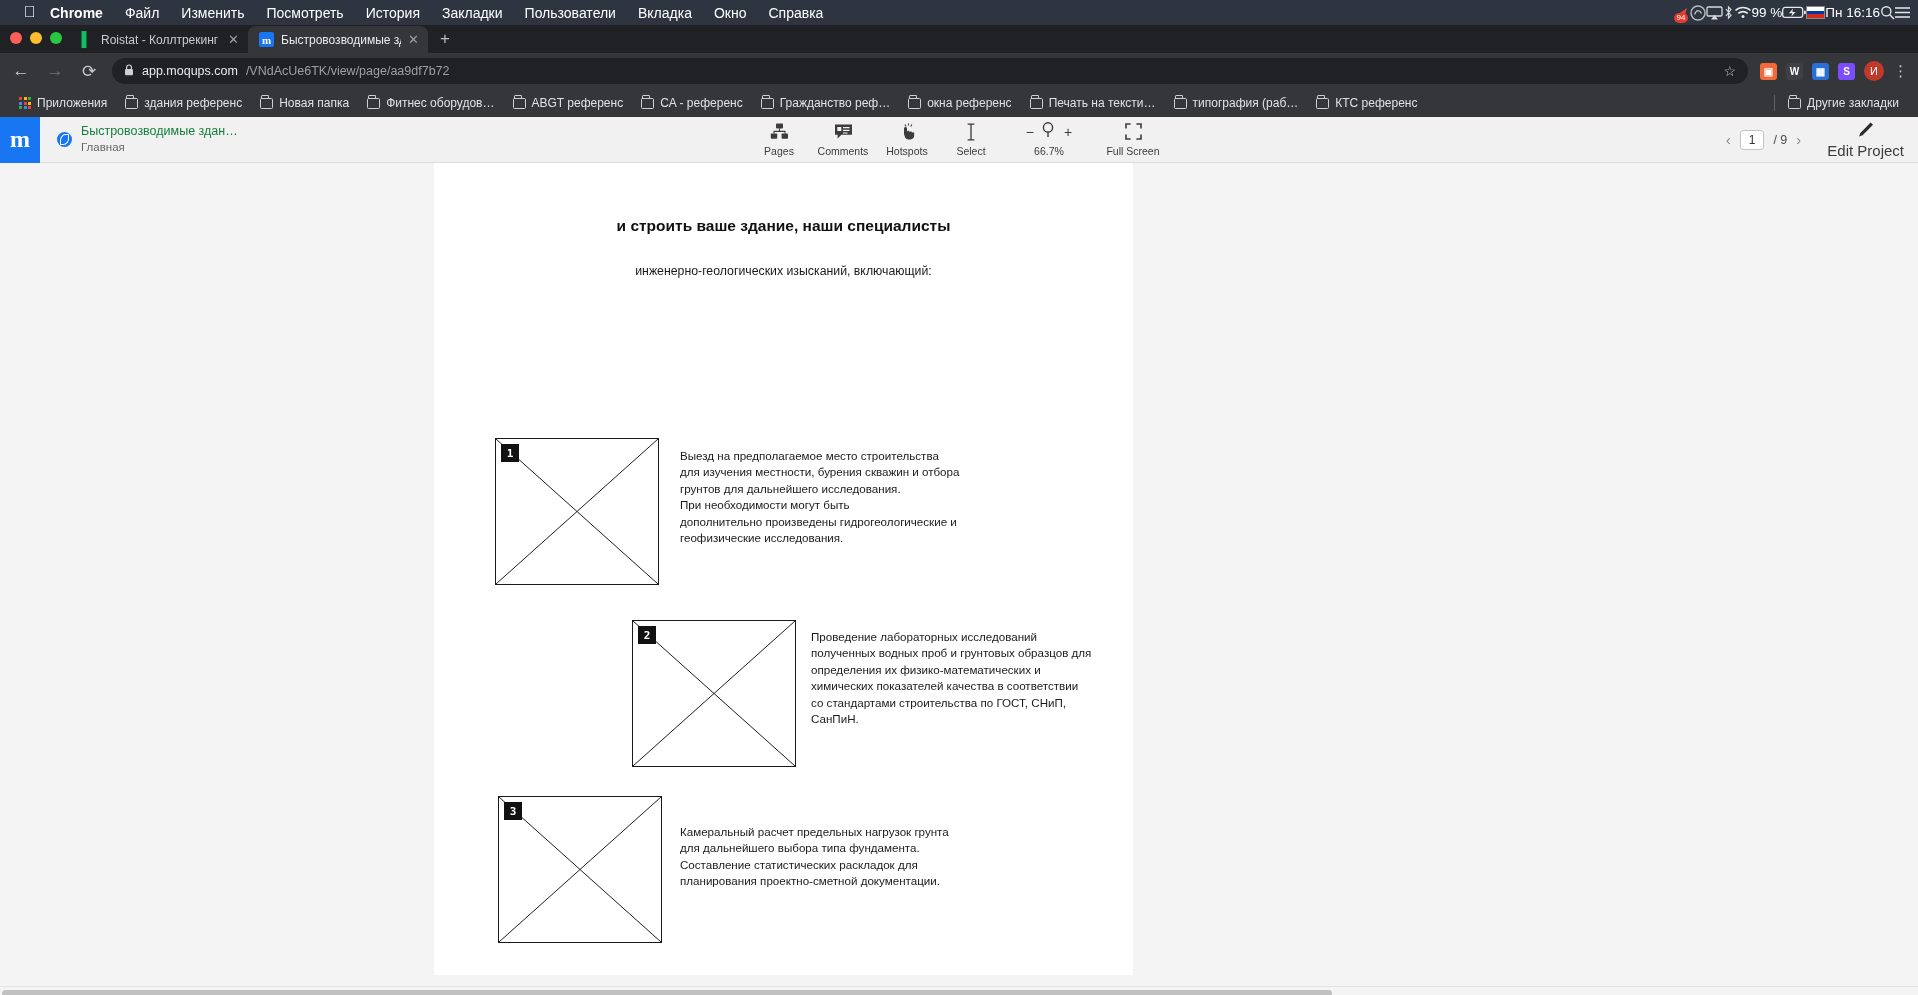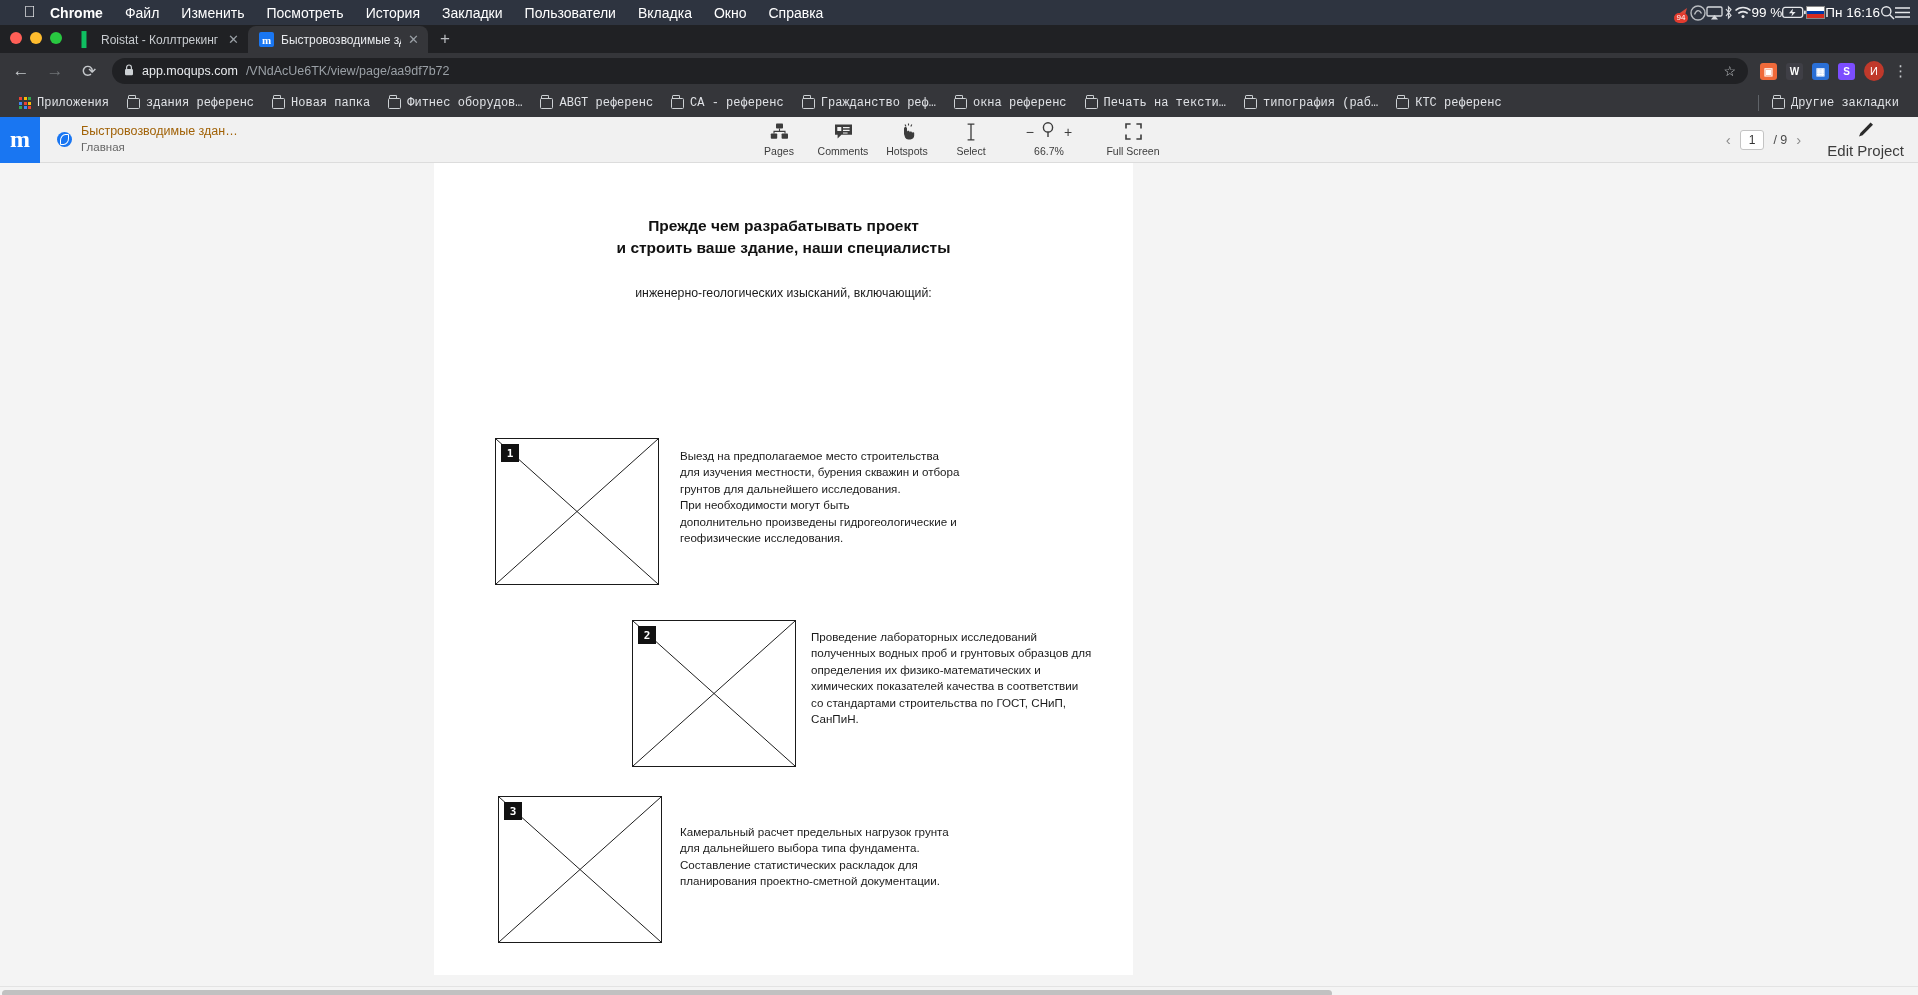--- a/index.html
+++ b/index.html
@@ -107,21 +107,21 @@
     background: #c0392b; color: #fff; font-size: 11px;
     display: inline-flex; align-items: center; justify-content: center;
   }
   .kebab { color: #c5c8cb; font-size: 15px; letter-spacing: 0; }
 
   
   .bookmarks {
     height: 28px; background: #35363a; display: flex; align-items: center;
     padding: 0 10px; gap: 0; font-size: 12px; color: #dfe1e5; position: relative;
   }
-  .bm { display: flex; align-items: center; gap: 6px; padding: 0 9px; white-space: nowrap; font-family: Liberation Mono, monospace; }
+  .bm { display: flex; align-items: center; gap: 6px; padding: 0 9px; white-space: nowrap; }
   .bm-apps { display: grid; grid-template-columns: repeat(3,3px); grid-gap: 1.5px; }
   .bm-apps i { width: 3px; height: 3px; display: block; }
   .folder {
     width: 13px; height: 11px; border: 1.3px solid #cdd1d4; border-radius: 1.5px;
     position: relative; flex: 0 0 13px;
   }
   .folder::before {
     content: ""; position: absolute; top: -3.3px; left: 0px;
     width: 6px; height: 3px; border: 1.3px solid #cdd1d4; border-bottom: none;
     border-radius: 1.5px 1.5px 0 0;
@@ -143,21 +143,21 @@
   .globe {
     width: 15px; height: 15px; border-radius: 50%;
     background: #1976f2; position: relative; flex: 0 0 15px;
   }
   .globe::after {
     content: ""; position: absolute; left: 3px; top: 2.5px;
     width: 7px; height: 9px; border: 1.5px solid #ffffff;
     border-radius: 60% 10% 60% 10%;
   }
   .proj-text { line-height: 1.35; }
-  .proj-title { font-size: 12.5px; color: #a16207; }
+  .proj-title { font-size: 12.5px; color: #15803d; }
   .proj-sub { font-size: 11.5px; color: #666; }
 
   .tools {
     position: absolute; left: 50%; transform: translateX(-50%);
     display: flex; align-items: flex-end; gap: 0;
   }
   .tool {
     width: 64px; display: flex; flex-direction: column;
     align-items: center; gap: 4px; color: #3c3c3c;
   }
@@ -500,21 +500,20 @@
       </span>
       <span class="tool-label">Edit Project</span>
     </div>
   </div>
 </div>
 
 <div class="viewport">
   <div class="paper">
 
     <div class="doc-h1">
-      <div>Прежде чем разрабатывать проект</div>
       <div>и строить ваше здание, наши специалисты</div>
     </div>
 
     <div class="doc-lead">
       <div>инженерно-геологических изысканий, включающий:</div>
     </div>
 
     <div class="block" style="left:61px; top:275px;">
       <div class="ph" style="width:164px; height:147px;">
         <svg viewBox="0 0 164 147" preserveAspectRatio="none">

